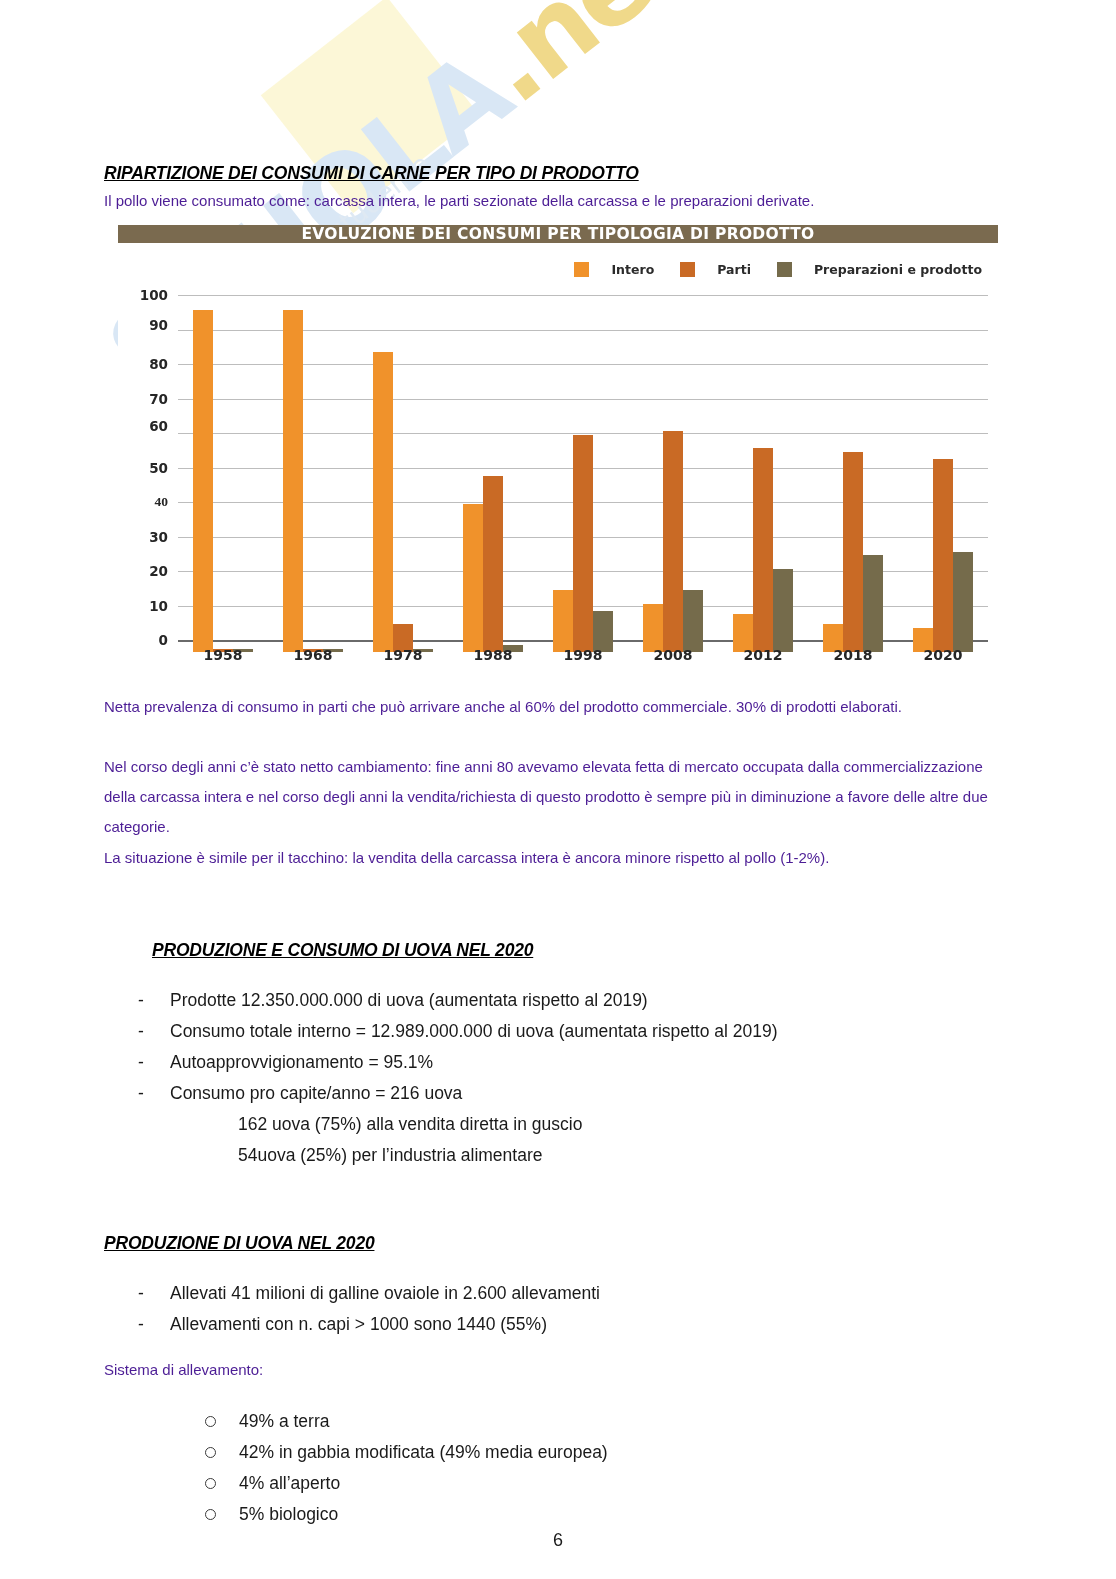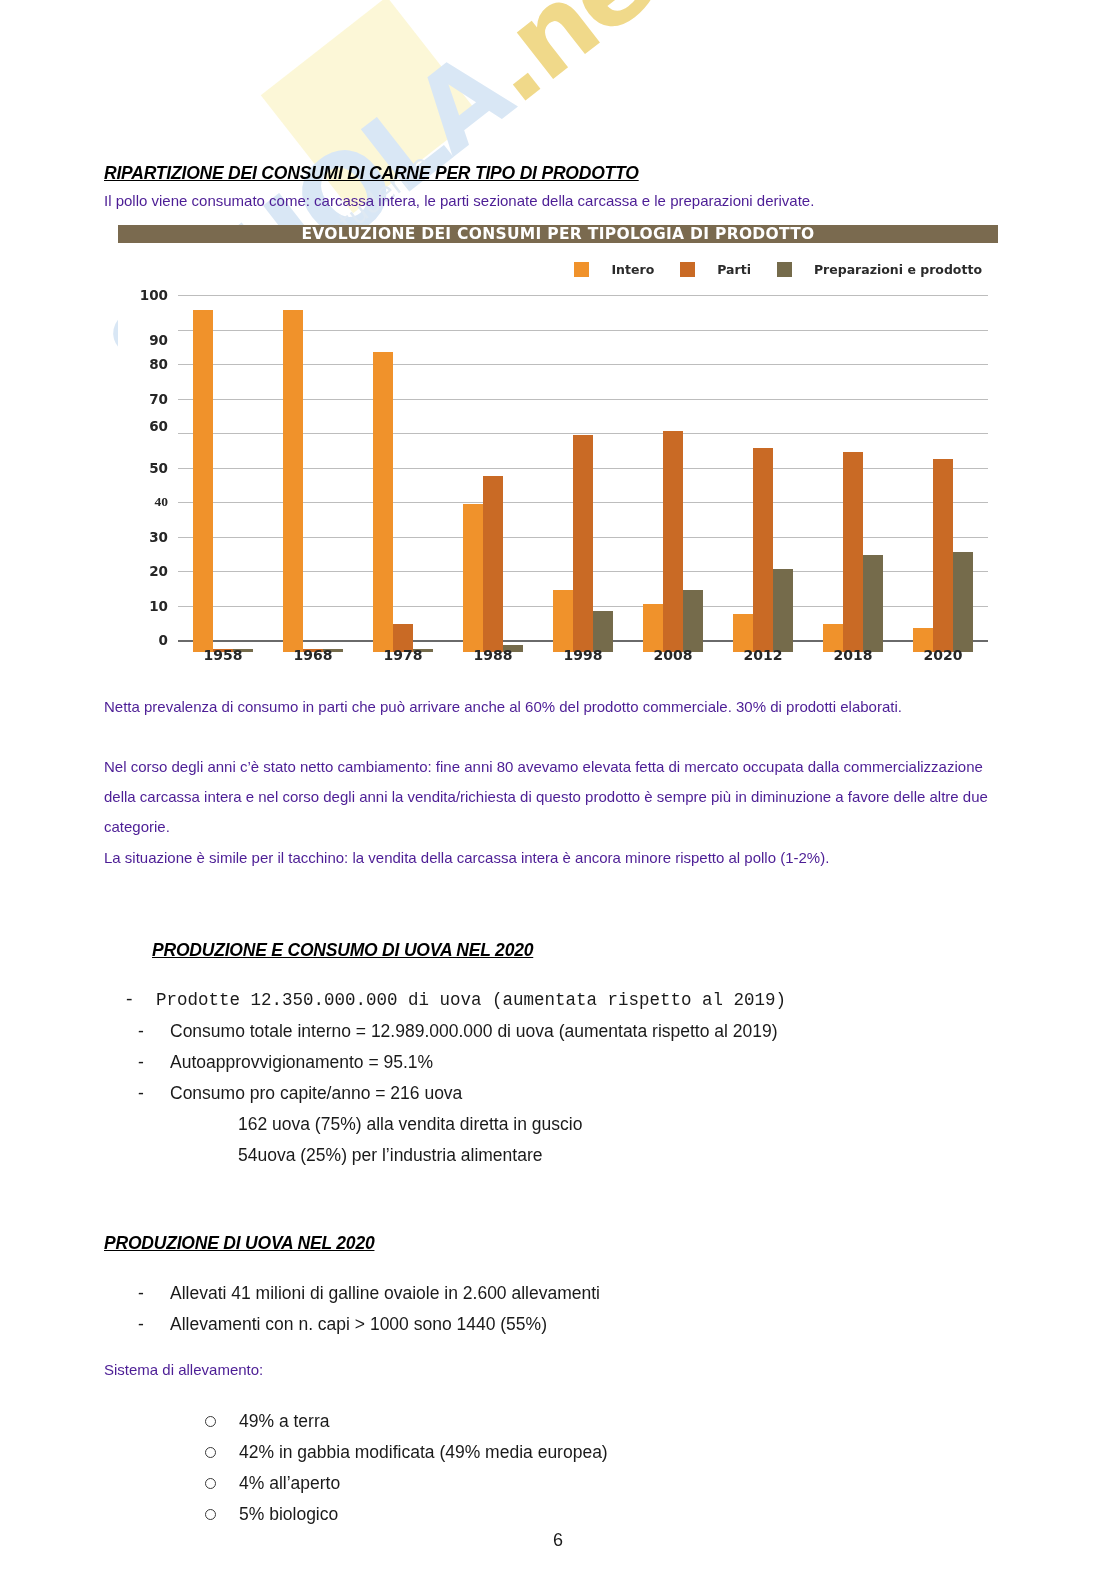--- a/index.html
+++ b/index.html
@@ -288,21 +288,21 @@
         </div>
         <div class="legend-item">
           <span class="legend-swatch" style="background:#756B4B;"></span>
           <span class="legend-label">Preparazioni e prodotto</span>
         </div>
       </div>
 
       <div class="plot-area">
         <div class="axis-labels" id="y-axis-labels">
             <div class="ytick" style="top: 0px;">100</div>
-            <div class="ytick" style="top: 45px; text-align: center;">90</div>
+            <div class="ytick" style="top: 30px; text-align: center;">90</div>
             <div class="ytick" style="top: 69px;">80</div>
             <div class="ytick" style="top: 103.5px;">70</div>
             <div class="ytick" style="top: 131px;">60</div>
             <div class="ytick" style="top: 172.5px;">50</div>
             <div class="ytick" style="top: 207px; font-family: Liberation Serif, serif;">40</div>
             <div class="ytick" style="top: 241.5px;">30</div>
             <div class="ytick" style="top: 276px;">20</div>
             <div class="ytick" style="top: 310.5px;">10</div>
             <div class="ytick" style="top: 345px;">0</div>
           </div>
@@ -382,21 +382,21 @@
     </div>
 
     <div class="para" style="left:104px; top:692px; width:900px;">Netta prevalenza di consumo in parti che può arrivare anche al 60% del prodotto commerciale. 30% di prodotti elaborati.</div>
 
     <div class="para" style="left:104px; top:752px; width:910px;">Nel corso degli anni c’è stato netto cambiamento: fine anni 80 avevamo elevata fetta di mercato occupata dalla commercializzazione della carcassa intera e nel corso degli anni la vendita/richiesta di questo prodotto è sempre più in diminuzione a favore delle altre due categorie.</div>
 
     <div class="para" style="left:104px; top:843px; width:900px;">La situazione è simile per il tacchino: la vendita della carcassa intera è ancora minore rispetto al pollo (1-2%).</div>
 
     <div class="doc-heading" style="left:104px; top:940px;margin-left:48px;">PRODUZIONE E CONSUMO DI UOVA NEL 2020</div>
 
-    <div class="bullet-row" style="left:124px; top:985px;font-family:Liberation Mono, monospace;">
+    <div class="bullet-row" style="left:138px; top:985px;">
       <span class="bullet-dash">-</span><span>Prodotte 12.350.000.000 di uova (aumentata rispetto al 2019)</span>
     </div>
     <div class="bullet-row" style="left:138px; top:1016px;">
       <span class="bullet-dash">-</span><span>Consumo totale interno = 12.989.000.000 di uova (aumentata rispetto al 2019)</span>
     </div>
     <div class="bullet-row" style="left:138px; top:1047px;">
       <span class="bullet-dash">-</span><span>Autoapprovvigionamento = 95.1%</span>
     </div>
     <div class="bullet-row" style="left:138px; top:1078px;">
       <span class="bullet-dash">-</span><span>Consumo pro capite/anno = 216 uova</span>

